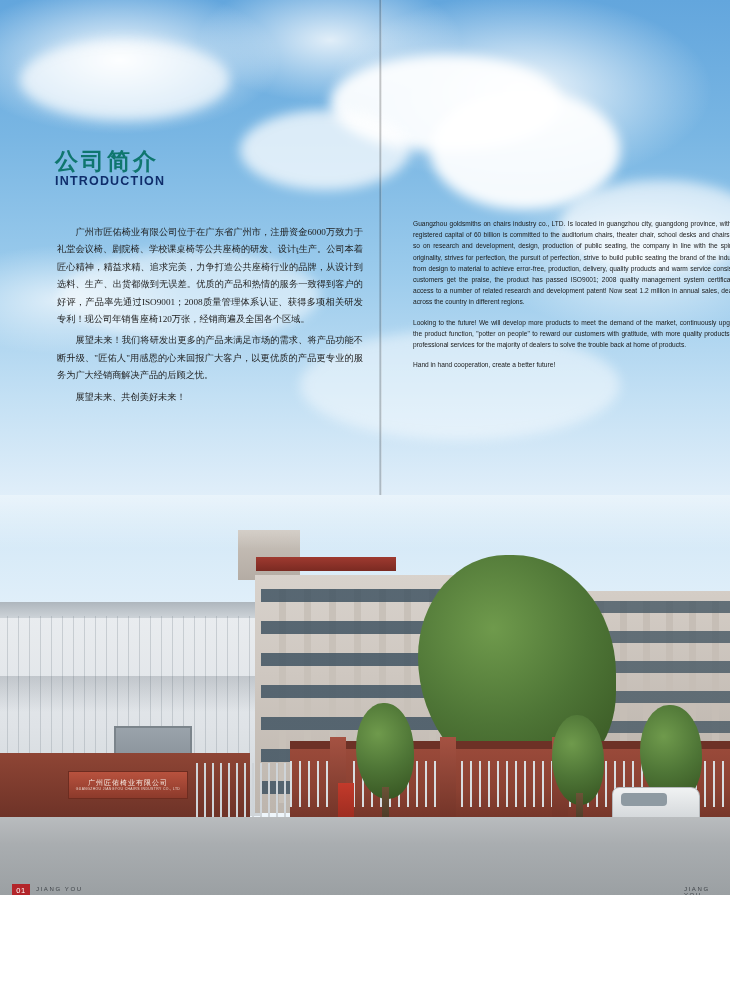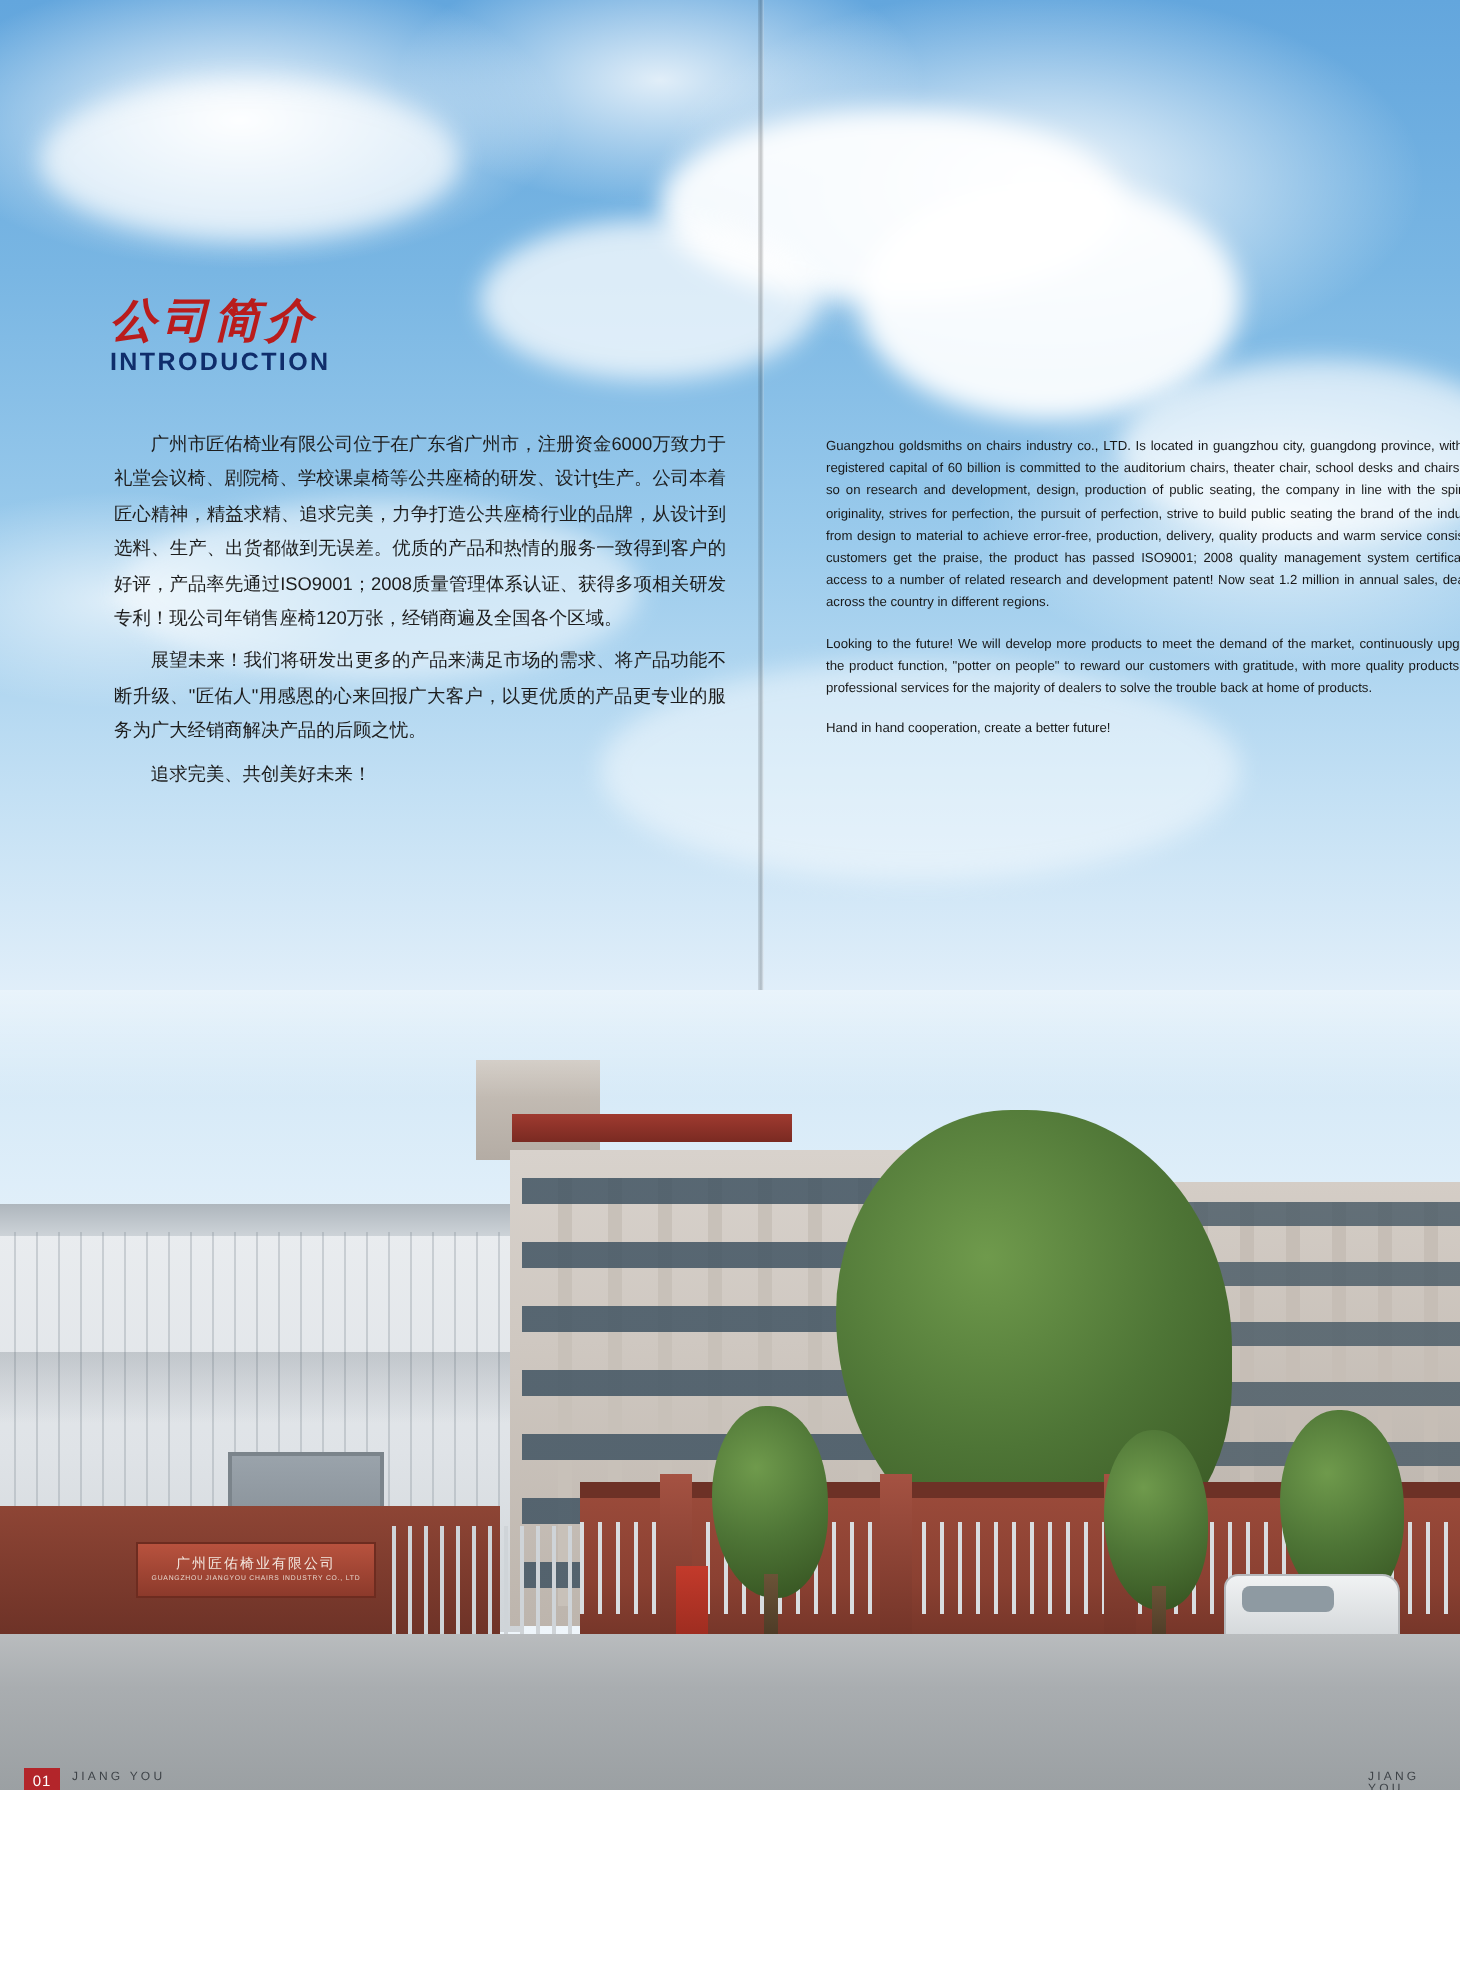--- a/index.html
+++ b/index.html
@@ -193,30 +193,30 @@
   
   .spine {
     position:absolute; left: 379px; top: 0; width: 3px; height: 895px;
     background: linear-gradient(to right, rgba(0,0,0,0.10), rgba(0,0,0,0.22), rgba(255,255,255,0.25));
   }
 
   
   .headings { position:absolute; left: 55px; top: 148px; }
   .h-cn {
     font-family: "DejaVu Sans", sans-serif;
-    font-size: 23px; font-weight: bold; color: #b91c1c;
-    letter-spacing: 3px; line-height: 26px; font-style: italic;
+    font-size: 23px; font-weight: bold; color: #0f766e;
+    letter-spacing: 3px; line-height: 26px;
   }
   .h-en {
     font-size: 12.5px; font-weight: bold; color: #0f2d6b;
     letter-spacing: 1.2px; margin-top: 0;
   }
   .cn-body {
-    position:absolute; left: 57px; top: 214px; width: 306px;
-    font-family: Liberation Sans, sans-serif;
+    position:absolute; left: 57px; top: 224px; width: 306px;
+    font-family: Liberation Serif, serif;
     font-size: 9.2px; line-height: 17.4px; color: #1d1d1d;
     text-align: justify;
   }
   .cn-body p { margin: 0 0 4px 0; text-indent: 2em; }
   .cn-body p.last { font-weight: normal; }
 
   .en-body {
     position:absolute; left: 413px; top: 218px; width: 330px;
     font-size: 6.6px; line-height: 11.2px; color: #191919;
     text-align: justify;
@@ -258,21 +258,21 @@
   <div class="spine"></div>
 
   <div class="headings">
     <div class="h-cn">公司简介</div>
     <div class="h-en">INTRODUCTION</div>
   </div>
 
   <div class="cn-body">
     <p>广州市匠佑椅业有限公司位于在广东省广州市，注册资金6000万致力于礼堂会议椅、剧院椅、学校课桌椅等公共座椅的研发、设计ţ生产。公司本着匠心精神，精益求精、追求完美，力争打造公共座椅行业的品牌，从设计到选料、生产、出货都做到无误差。优质的产品和热情的服务一致得到客户的好评，产品率先通过ISO9001；2008质量管理体系认证、获得多项相关研发专利！现公司年销售座椅120万张，经销商遍及全国各个区域。</p>
     <p>展望未来！我们将研发出更多的产品来满足市场的需求、将产品功能不断升级、"匠佑人"用感恩的心来回报广大客户，以更优质的产品更专业的服务为广大经销商解决产品的后顾之忧。</p>
-    <p class="last">追求完美、共创美好未来！</p>
+    <p class="last">展望未来、共创美好未来！</p>
   </div>
 
   <div class="en-body">
     <p>Guangzhou goldsmiths on chairs industry co., LTD. Is located in guangzhou city, guangdong province, with the registered capital of 60 billion is committed to the auditorium chairs, theater chair, school desks and chairs and so on research and development, design, production of public seating, the company in line with the spirit of originality, strives for perfection, the pursuit of perfection, strive to build public seating the brand of the industry, from design to material to achieve error-free, production, delivery, quality products and warm service consistent customers get the praise, the product has passed ISO9001; 2008 quality management system certification, access to a number of related research and development patent! Now seat 1.2 million in annual sales, dealers across the country in different regions.</p>
     <p>Looking to the future! We will develop more products to meet the demand of the market, continuously upgrade the product function, "potter on people" to reward our customers with gratitude, with more quality products and professional services for the majority of dealers to solve the trouble back at home of products.</p>
     <p>Hand in hand cooperation, create a better future!</p>
   </div>
 
   <div class="photo">
     <div class="photo-sky"></div>

